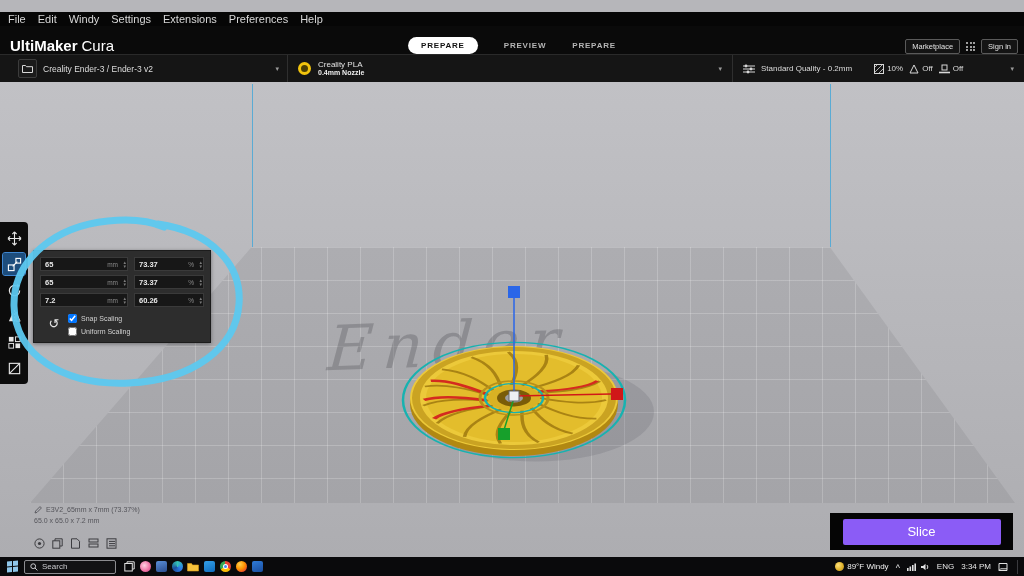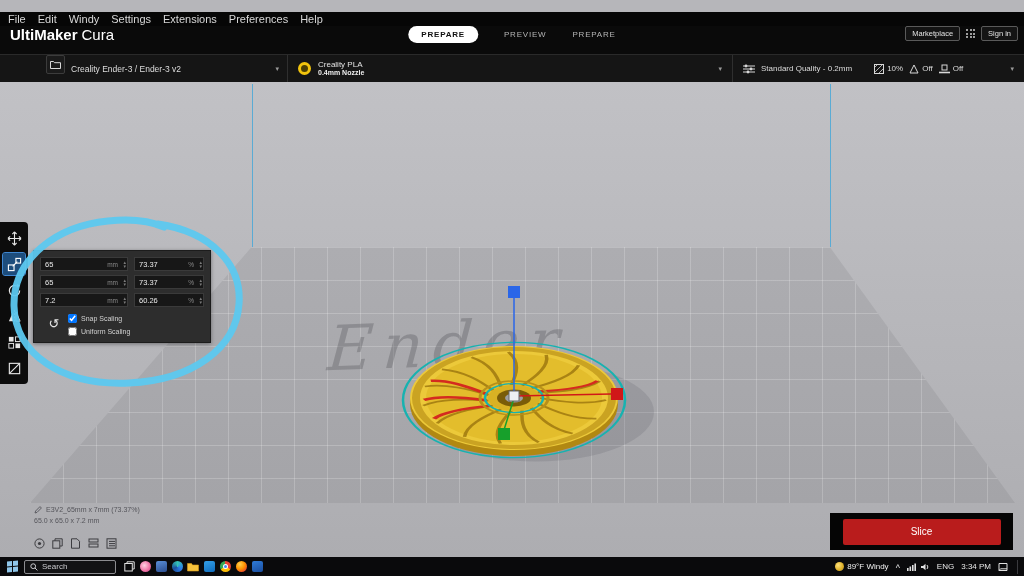--- a/index.html
+++ b/index.html
@@ -17,39 +17,39 @@
   .win-controls { margin-left: auto; display: flex; height: 100%; }
   .win-btn { width: 19px; height: 100%; display: flex; align-items: center; justify-content: center; color: #cfcfcf; font-size: 8px; }
   .glyph-min { width: 6px; height: 1px; background: #cfcfcf; }
   .glyph-max { width: 6px; height: 6px; border: 1px solid #cfcfcf; }
   
   .menubar { position: absolute; top: 12px; left: 0; right: 0; height: 14px;
     background: #060606; display: flex; align-items: center; z-index: 60; padding-left: 2px; }
   .menu-item { color: #d8d8d8; font-size: 11px; padding: 0 6px; }
   
   .header { position: absolute; top: 26px; left: 0; right: 0; height: 28px;
-    background: #0a0a0a; display: flex; align-items: flex-start; z-index: 60; }
+    background: #0a0a0a; display: flex; align-items: flex-end; z-index: 60; }
   .logo { margin-left: 10px; color: #fff; font-size: 15px; white-space: nowrap; }
   .logo b { font-weight: bold; }
   .logo span.light { font-weight: normal; margin-left: 4px; }
   .stage-tabs { position: absolute; left: 50%; transform: translateX(-50%);
     display: flex; align-items: center; gap: 26px; }
-  .stage-tab { color: #b5b5b5; font-size: 8px; letter-spacing: 0.8px; }
+  .stage-tab { color: #b5b5b5; font-size: 8px; letter-spacing: 0.8px; font-weight: bold; }
   .stage-tab.active { background: #fff; color: #111; font-weight: bold;
     padding: 4px 13px; border-radius: 9px; }
   .header-right { margin-left: auto; display: flex; align-items: center; gap: 6px; margin-right: 6px; }
   .hdr-btn { border: 1px solid #5a5a5a; color: #e2e2e2; font-size: 7.5px;
     padding: 2px 6px; border-radius: 2px; background: #141414; }
   .grid-icon { display: inline-grid; grid-template-columns: repeat(3, 2px); gap: 1.5px; }
   .grid-icon i { width: 2px; height: 2px; background: #cfcfcf; border-radius: 50%; }
   
   .configbar { position: absolute; top: 54px; left: 0; right: 0; height: 28px;
     background: #151515; border-top: 1px solid #2a2a2a; display: flex; z-index: 60; }
-  .cfg-left { width: 288px; display: flex; gap: 6px;
-    padding-left: 46px; border-right: 1px solid #2f2f2f; }
+  .cfg-left { width: 288px; display: flex; align-items: center; gap: 6px;
+    padding-left: 18px; border-right: 1px solid #2f2f2f; }
   .folder-btn { width: 19px; height: 19px; border: 1px solid #3c3c3c; border-radius: 2px;
     display: flex; align-items: center; justify-content: center; background: #1b1b1b; }
   .dd { flex: 1; display: flex; align-items: center; color: #dedede; font-size: 8.5px; padding-right: 8px; }
   .chev { margin-left: auto; color: #9a9a9a; font-size: 7px; }
   .cfg-mid { width: 445px; display: flex; align-items: center; gap: 7px;
     padding: 0 10px; border-right: 1px solid #2f2f2f; }
   .mat-ring { width: 13px; height: 13px; border-radius: 50%; border: 3px solid #f2c40d; background: #4d4003; }
   .mat-col { display: flex; flex-direction: column; line-height: 1.15; }
   .mat-name { color: #e3e3e3; font-size: 8px; }
   .mat-nozzle { color: #efefef; font-size: 7px; font-weight: bold; }
@@ -78,40 +78,40 @@
   .tool { width: 22px; height: 22px; display: flex; align-items: center; justify-content: center; border-radius: 2px; }
   .tool.active { background: #1d4d7c; outline: 1px solid #3f86cf; }
   
   .scale-panel { position: absolute; left: 33px; top: 168px; width: 178px; background: #2d2d2d;
     border: 1px solid #1c1c1c; padding: 6px; z-index: 21; box-shadow: 0 1px 4px rgba(0,0,0,.4); }
   .s-row { display: flex; gap: 6px; margin-bottom: 4px; }
   .field { position: relative; display: flex; align-items: center; height: 14px;
     background: #171717; border: 1px solid #3a3a3a; }
   .field.mm { width: 88px; } .field.pct { width: 70px; }
   .field input { background: transparent; border: 0; outline: none; color: #e9e9e9;
-    font-size: 7.5px; width: 100%; padding: 0 2px 0 4px; font-family: "Liberation Sans", sans-serif; }
+    font-size: 7.5px; width: 100%; padding: 0 2px 0 4px; font-family: "Liberation Sans", sans-serif; font-weight: bold; }
   .unit { color: #8a8a8a; font-size: 6.5px; padding-right: 9px; }
   .spin { position: absolute; right: 1px; top: 0; bottom: 0; display: flex; flex-direction: column;
     justify-content: center; color: #7d7d7d; font-size: 5px; line-height: 4px; }
   .panel-foot { display: flex; margin-top: 5px; }
   .reset-btn { width: 28px; color: #e4e4e4; font-size: 13px; text-align: center; line-height: 24px; }
   .checks { display: flex; flex-direction: column; gap: 4px; padding-top: 2px; }
   .check-row { display: flex; align-items: center; gap: 4px; color: #d2d2d2; font-size: 7px; }
   .check-row input { width: 9px; height: 9px; margin: 0; }
   
   .annotation { position: absolute; left: 0; top: 128px; z-index: 30; pointer-events: none; }
   
   .model-info { position: absolute; left: 34px; top: 423px; z-index: 5; color: #55555b; font-size: 7px; line-height: 1.5; }
   .model-info .row1 { display: flex; align-items: center; gap: 4px; }
   .obj-icons { position: absolute; left: 34px; top: 456px; display: flex; gap: 7px; z-index: 5; }
   
   .slice-panel { position: absolute; left: 830px; top: 431px; width: 183px; height: 37px;
     background: #050505; z-index: 10; display: flex; align-items: center; justify-content: center; }
-  .slice-btn { width: 158px; height: 26px; background: #b91c1c; border-radius: 2px;
-    color: #fff; font-size: 10px; display: flex; align-items: center; justify-content: center; }
+  .slice-btn { width: 158px; height: 26px; background: #8b5cf6; border-radius: 2px;
+    color: #fff; font-size: 13px; display: flex; align-items: center; justify-content: center; }
   
   .taskbar { position: absolute; bottom: 0; left: 0; right: 0; height: 19px; background: #0a0a0c;
     display: flex; align-items: center; z-index: 70; color: #e8e8e8; font-size: 8px; }
   .start { width: 24px; height: 100%; display: flex; align-items: center; justify-content: center; }
   .winflag { display: grid; grid-template-columns: 5px 5px; gap: 1px; transform: skewY(-4deg); }
   .winflag i { width: 5px; height: 5px; background: #8fc6ea; }
   .searchbox { width: 92px; height: 14px; border: 1px solid #8c8c90; background: #121214;
     border-radius: 2px; display: flex; align-items: center; gap: 4px; padding: 0 5px; color: #c9c9cd; }
   .tb-apps { display: flex; align-items: center; margin-left: 5px; }
   .tb-app { width: 16px; height: 19px; display: flex; align-items: center; justify-content: center; }

